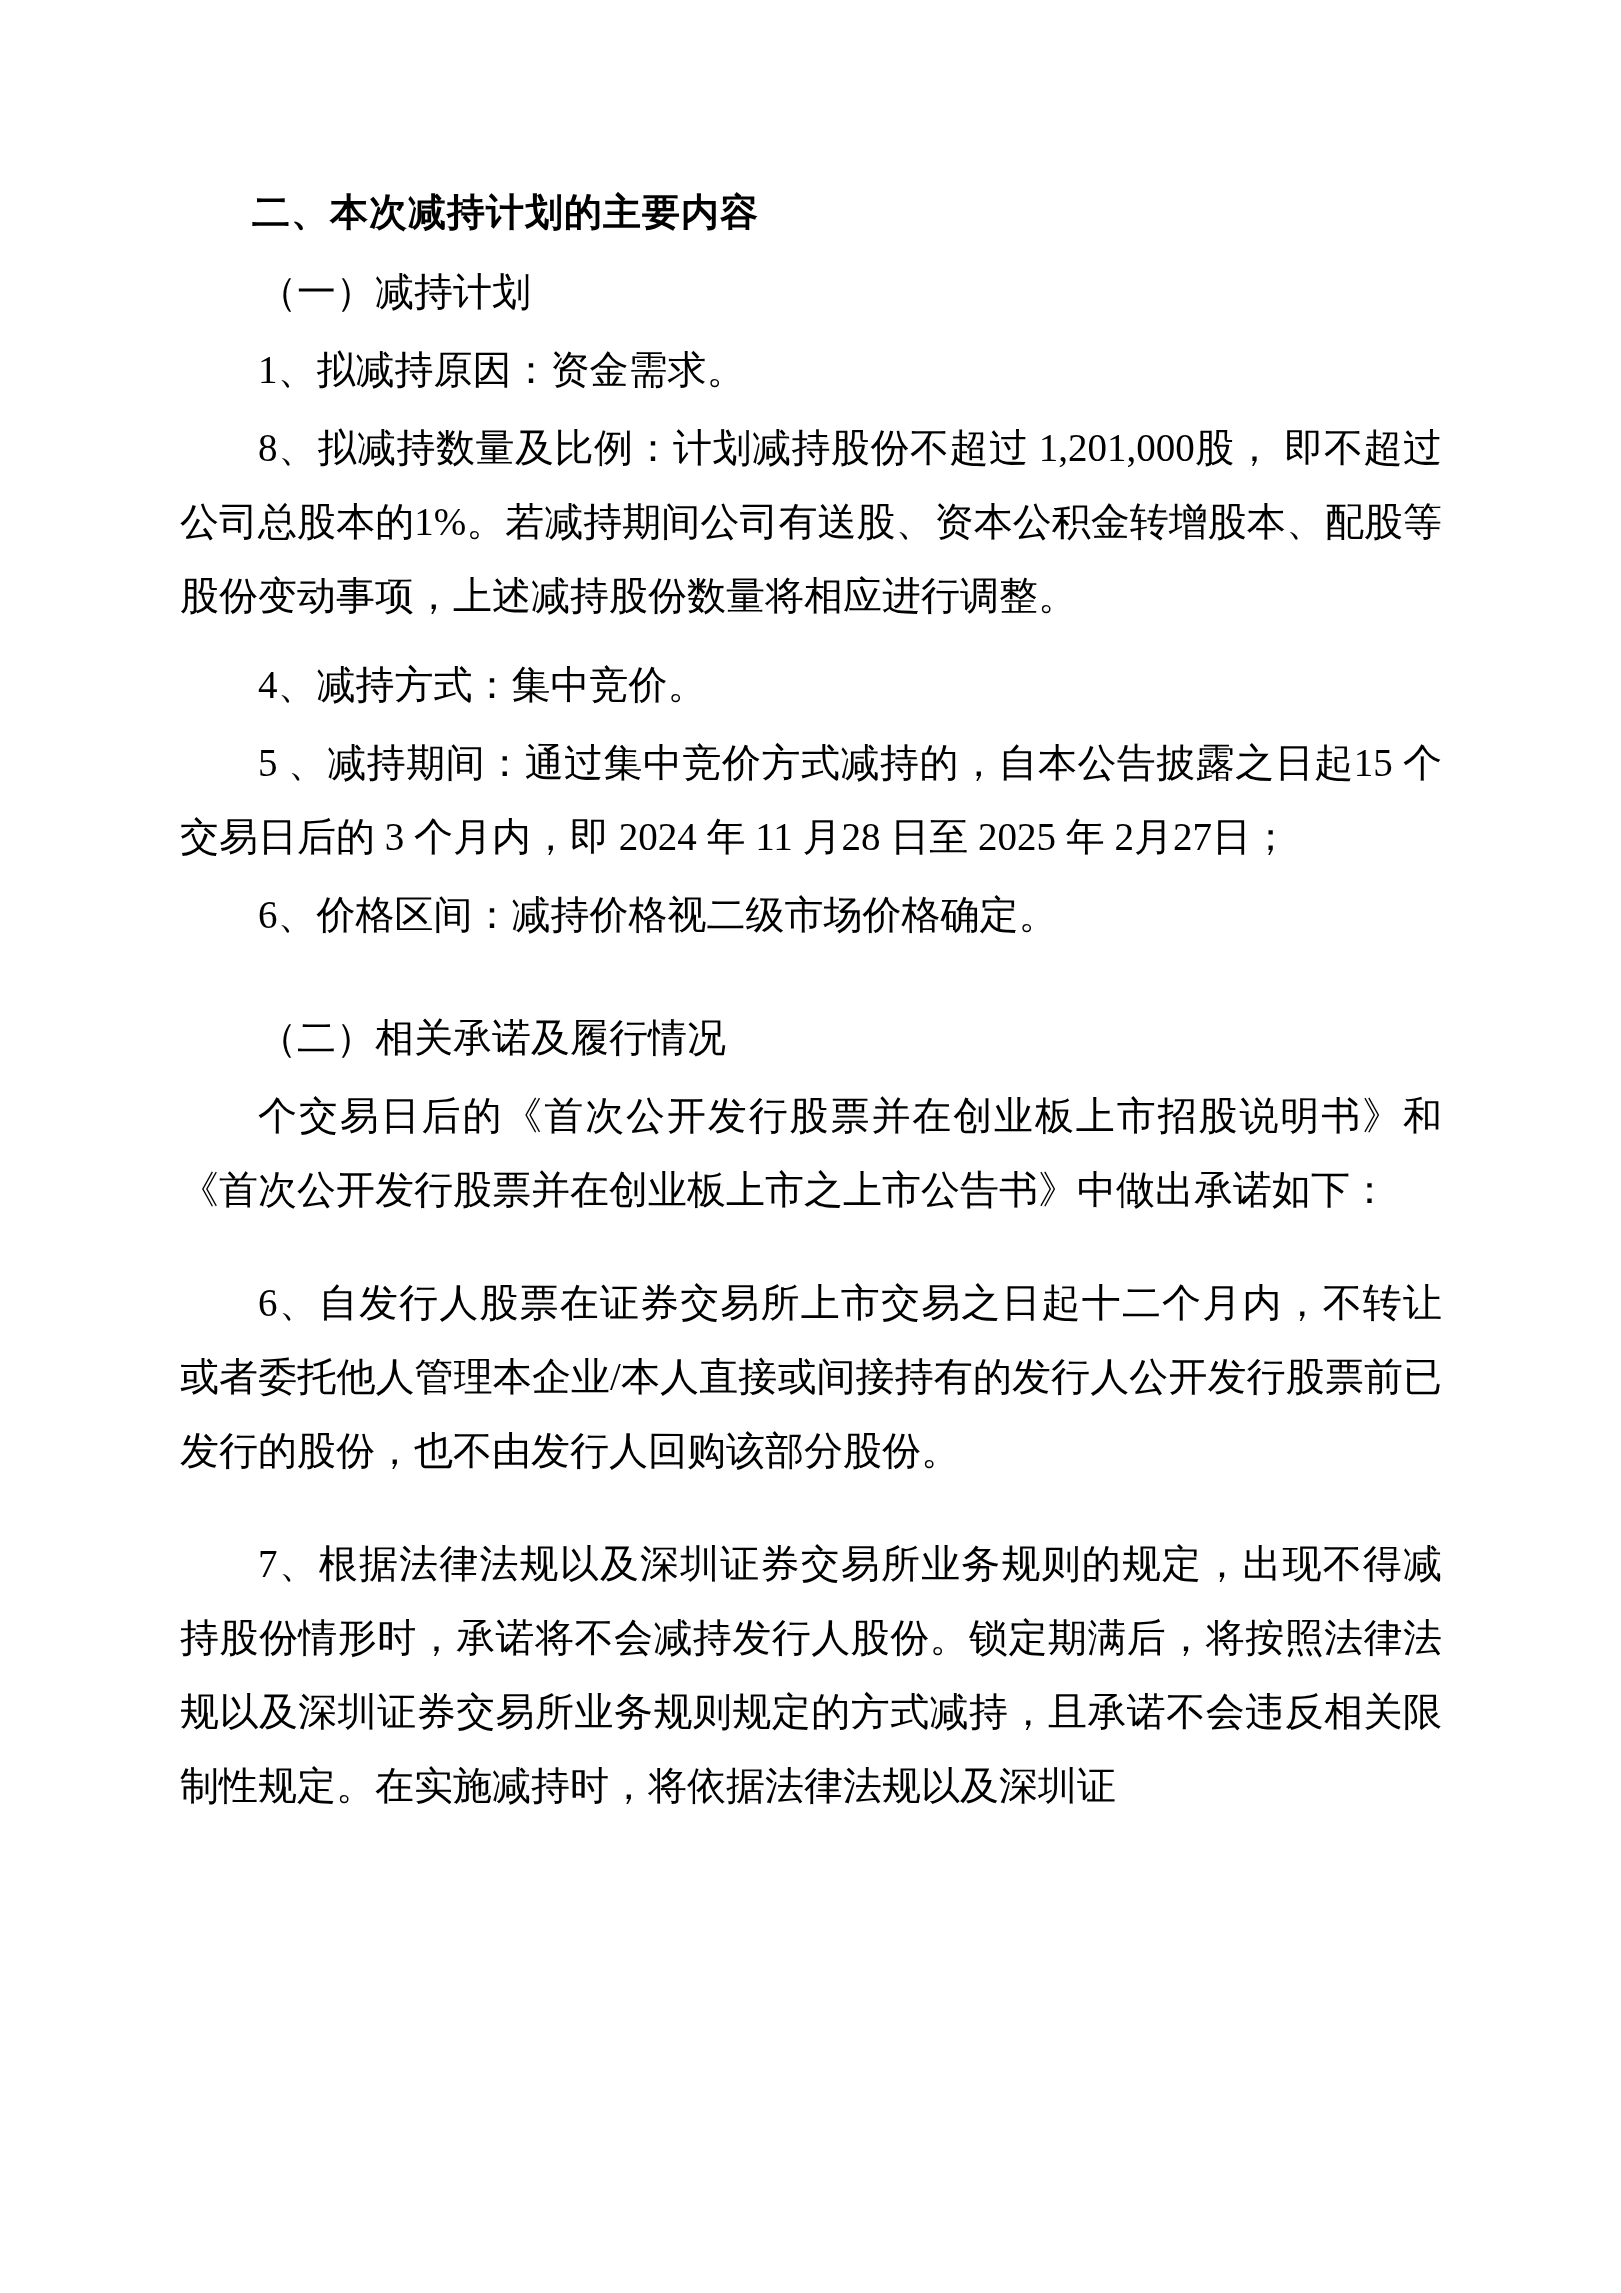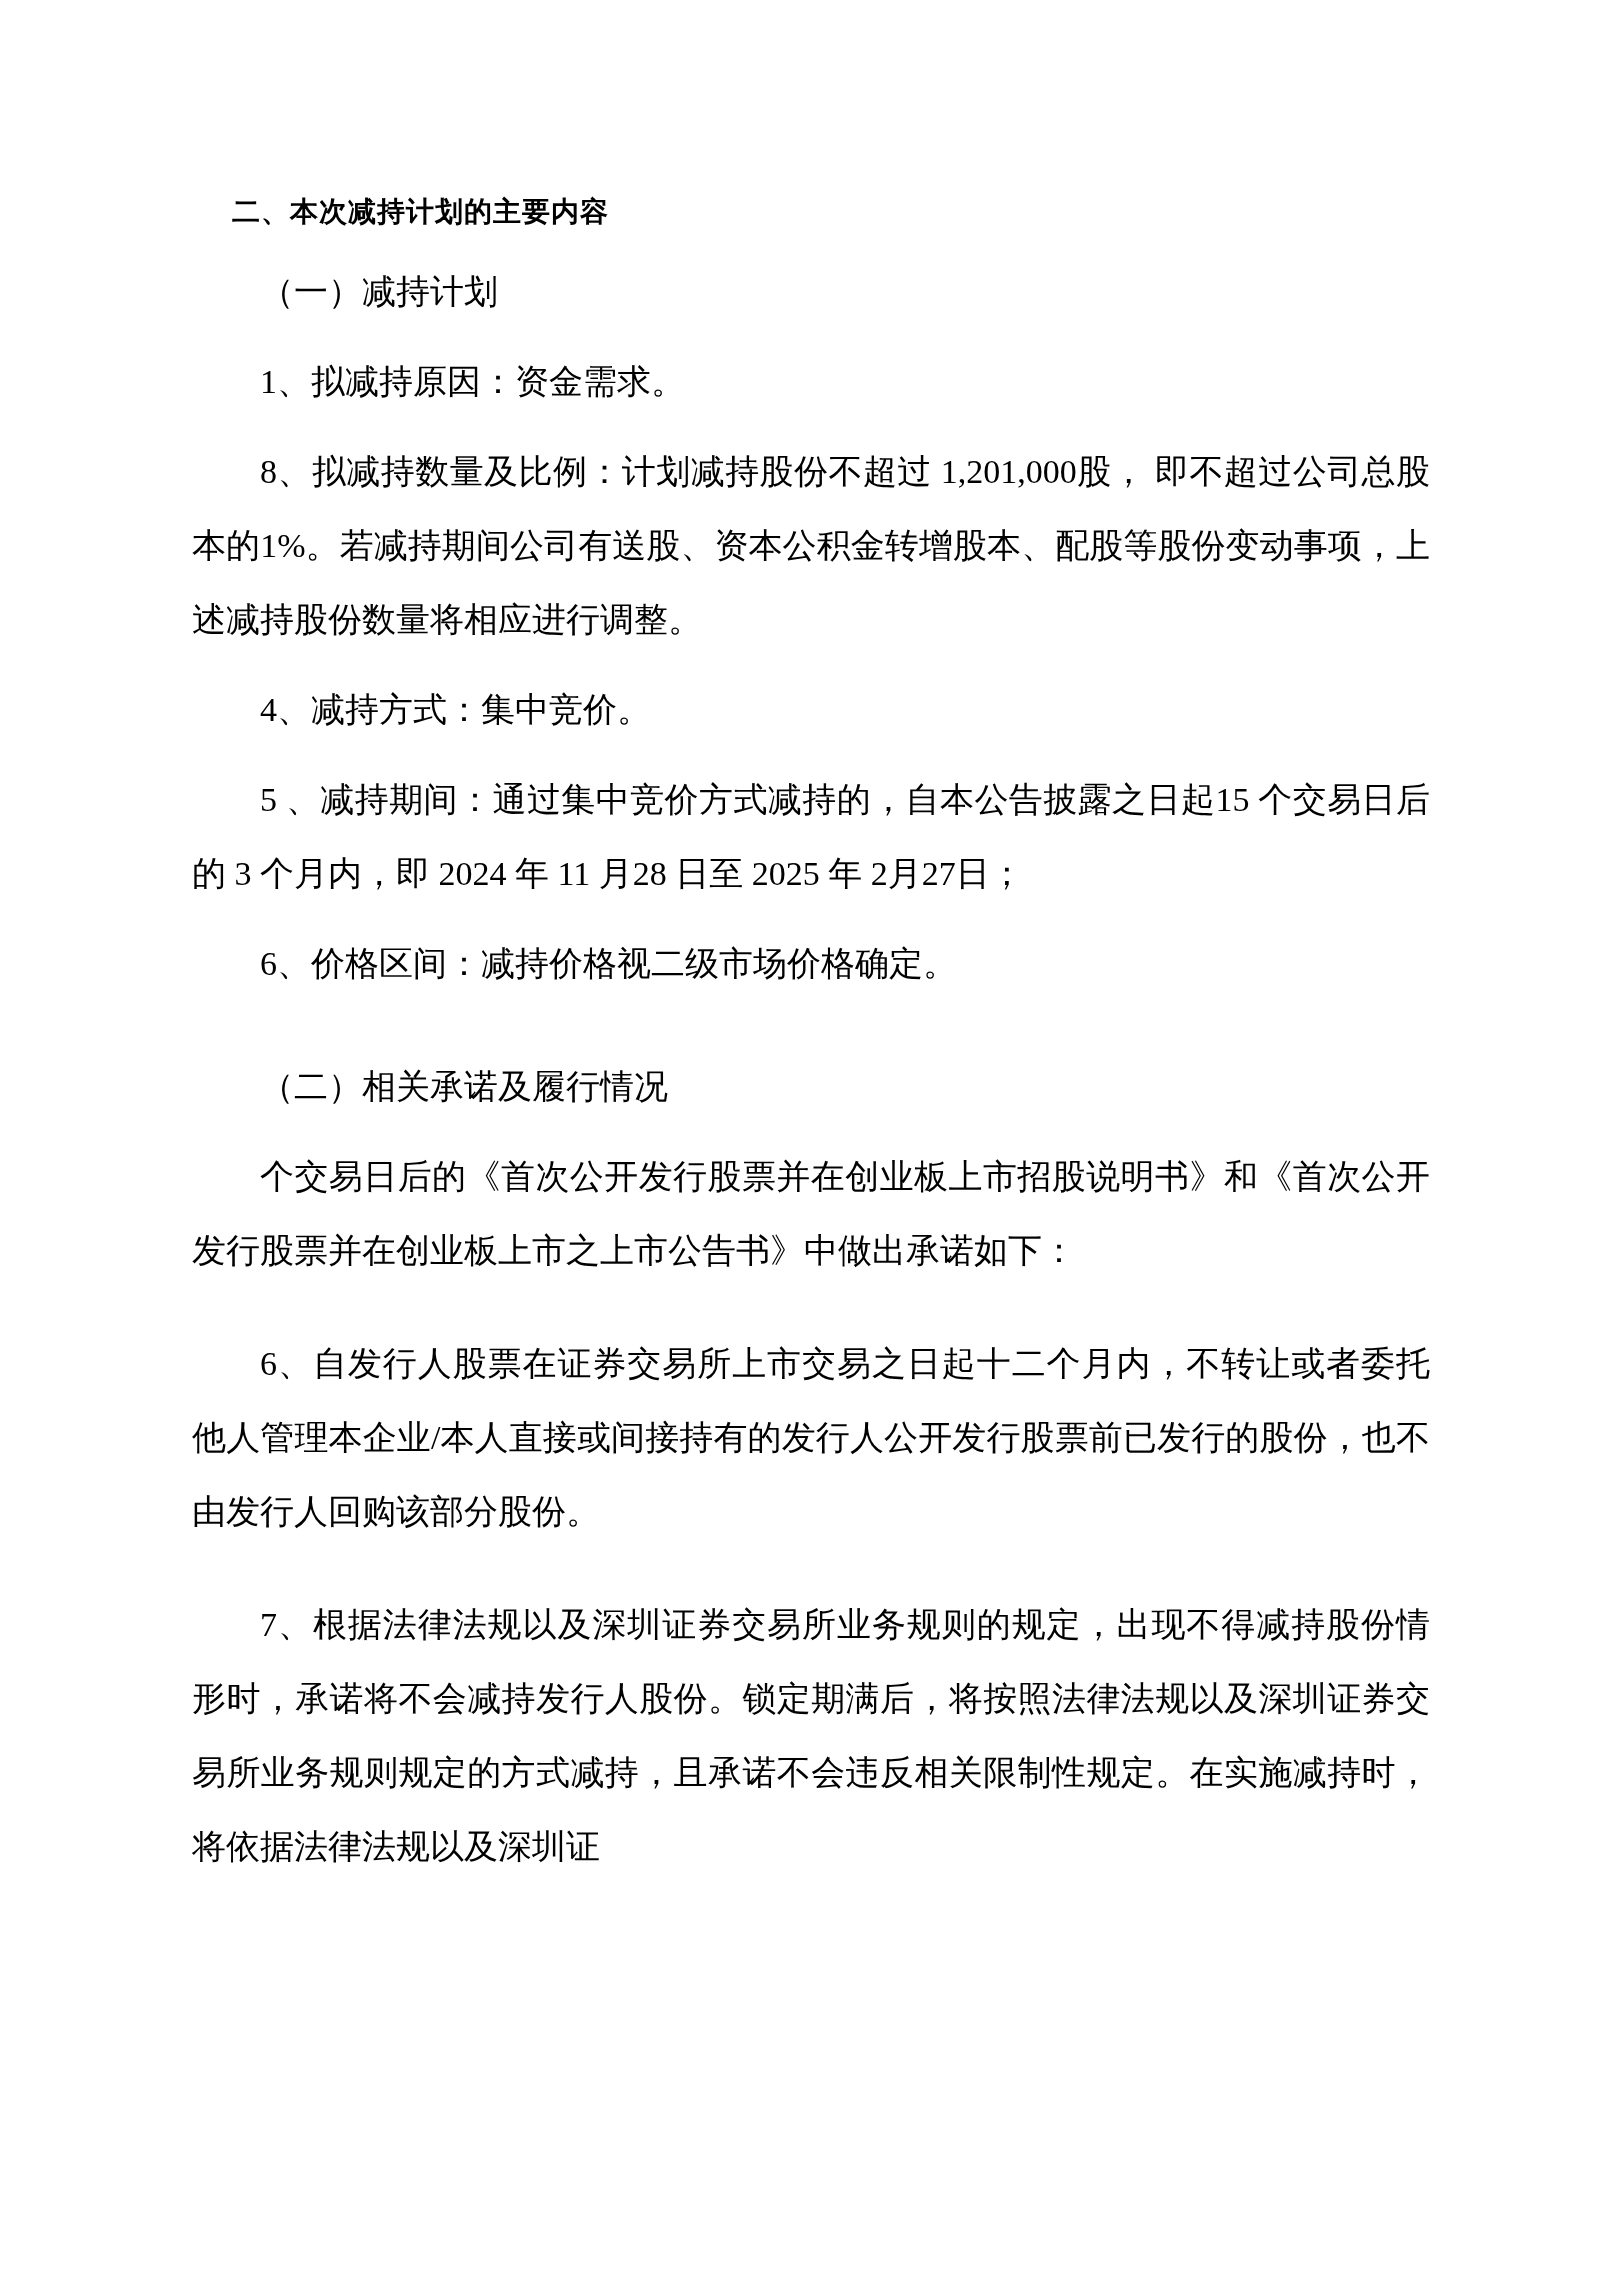--- a/index.html
+++ b/index.html
@@ -16,30 +16,30 @@
     font-family: "Liberation Serif", "DejaVu Serif", serif;
     color: #000000;
   }
   .content {
     position: absolute;
     top: 174px;
     left: 176px;
     width: 1270px;
   }
   .para {
-    margin: 16px;
-    font-size: 34px;
+    margin: 4px;
+    font-size: 39px;
     line-height: 74px;
     text-align: justify;
     text-indent: 2em;
     word-break: break-all;
   }
   .heading {
     margin: 0;
-    font-size: 28px;
+    font-size: 38px;
     line-height: 76px;
     font-weight: bold;
     text-indent: 2em;
     font-family: "Liberation Sans", "DejaVu Sans", sans-serif;
     letter-spacing: 1px;
   }
   .mt5  { margin-top: 4.9px; }
   .mt15 { margin-top: 14.7px; }
   .mt40 { margin-top: 39px; }
   .mt50 { margin-top: 49px; }

